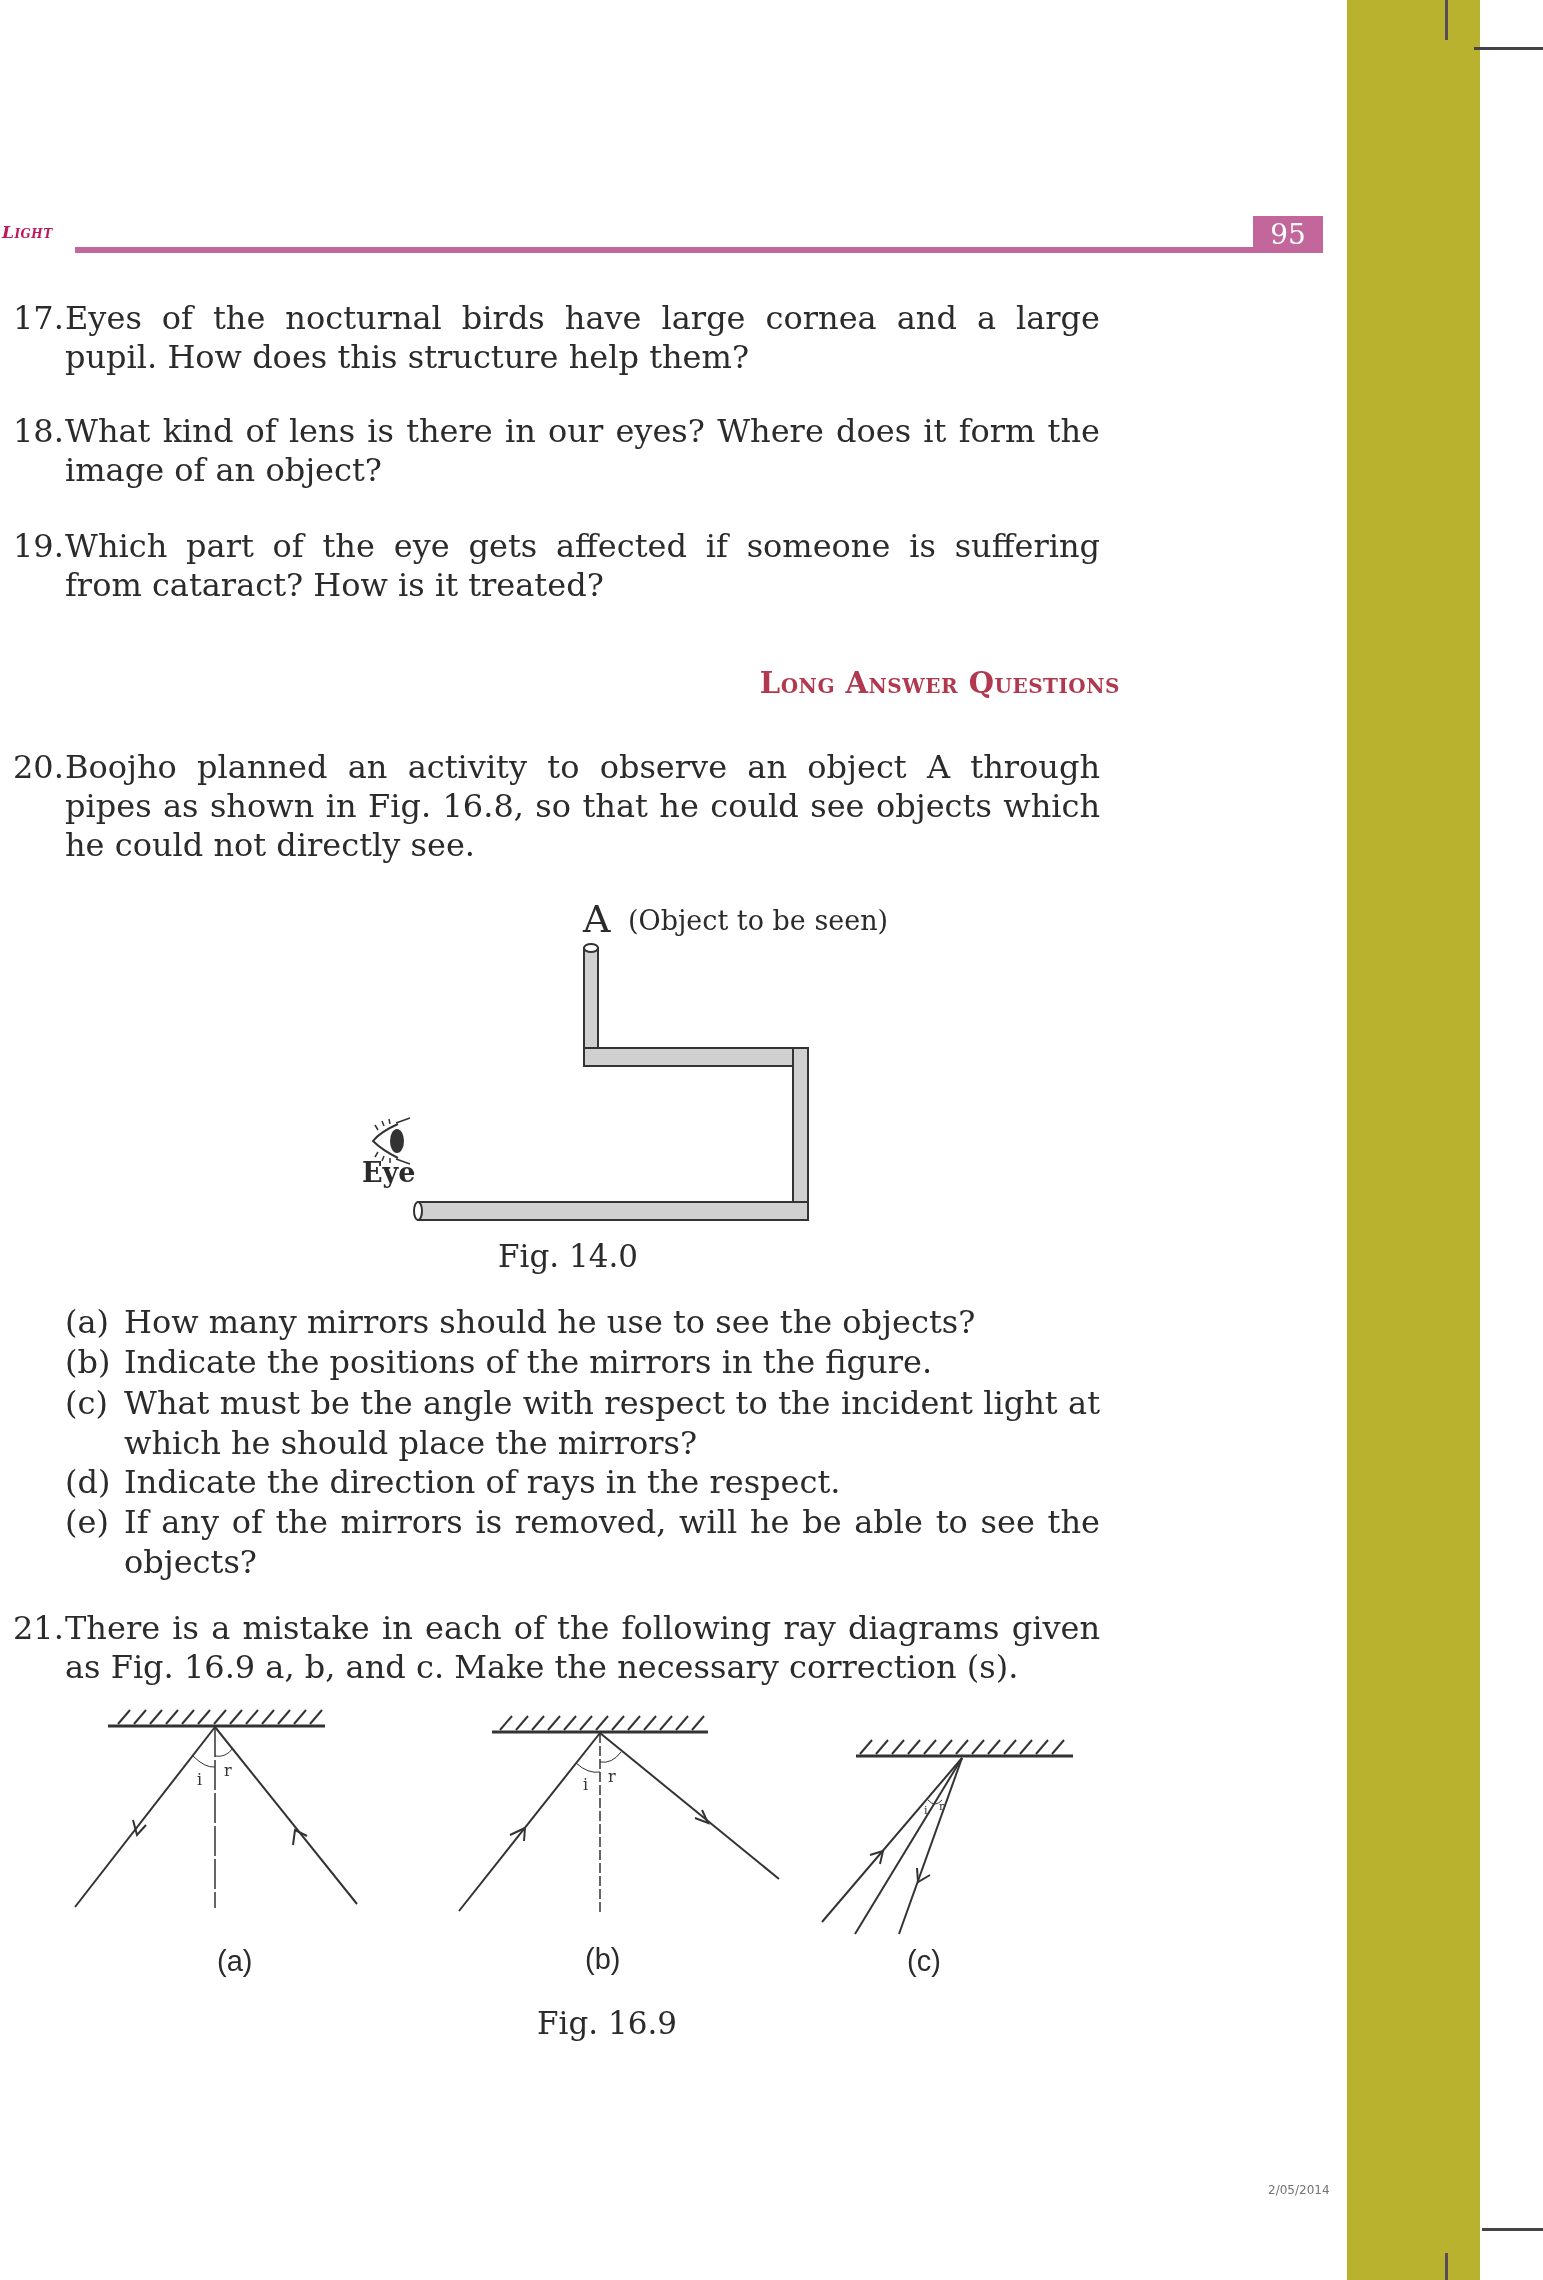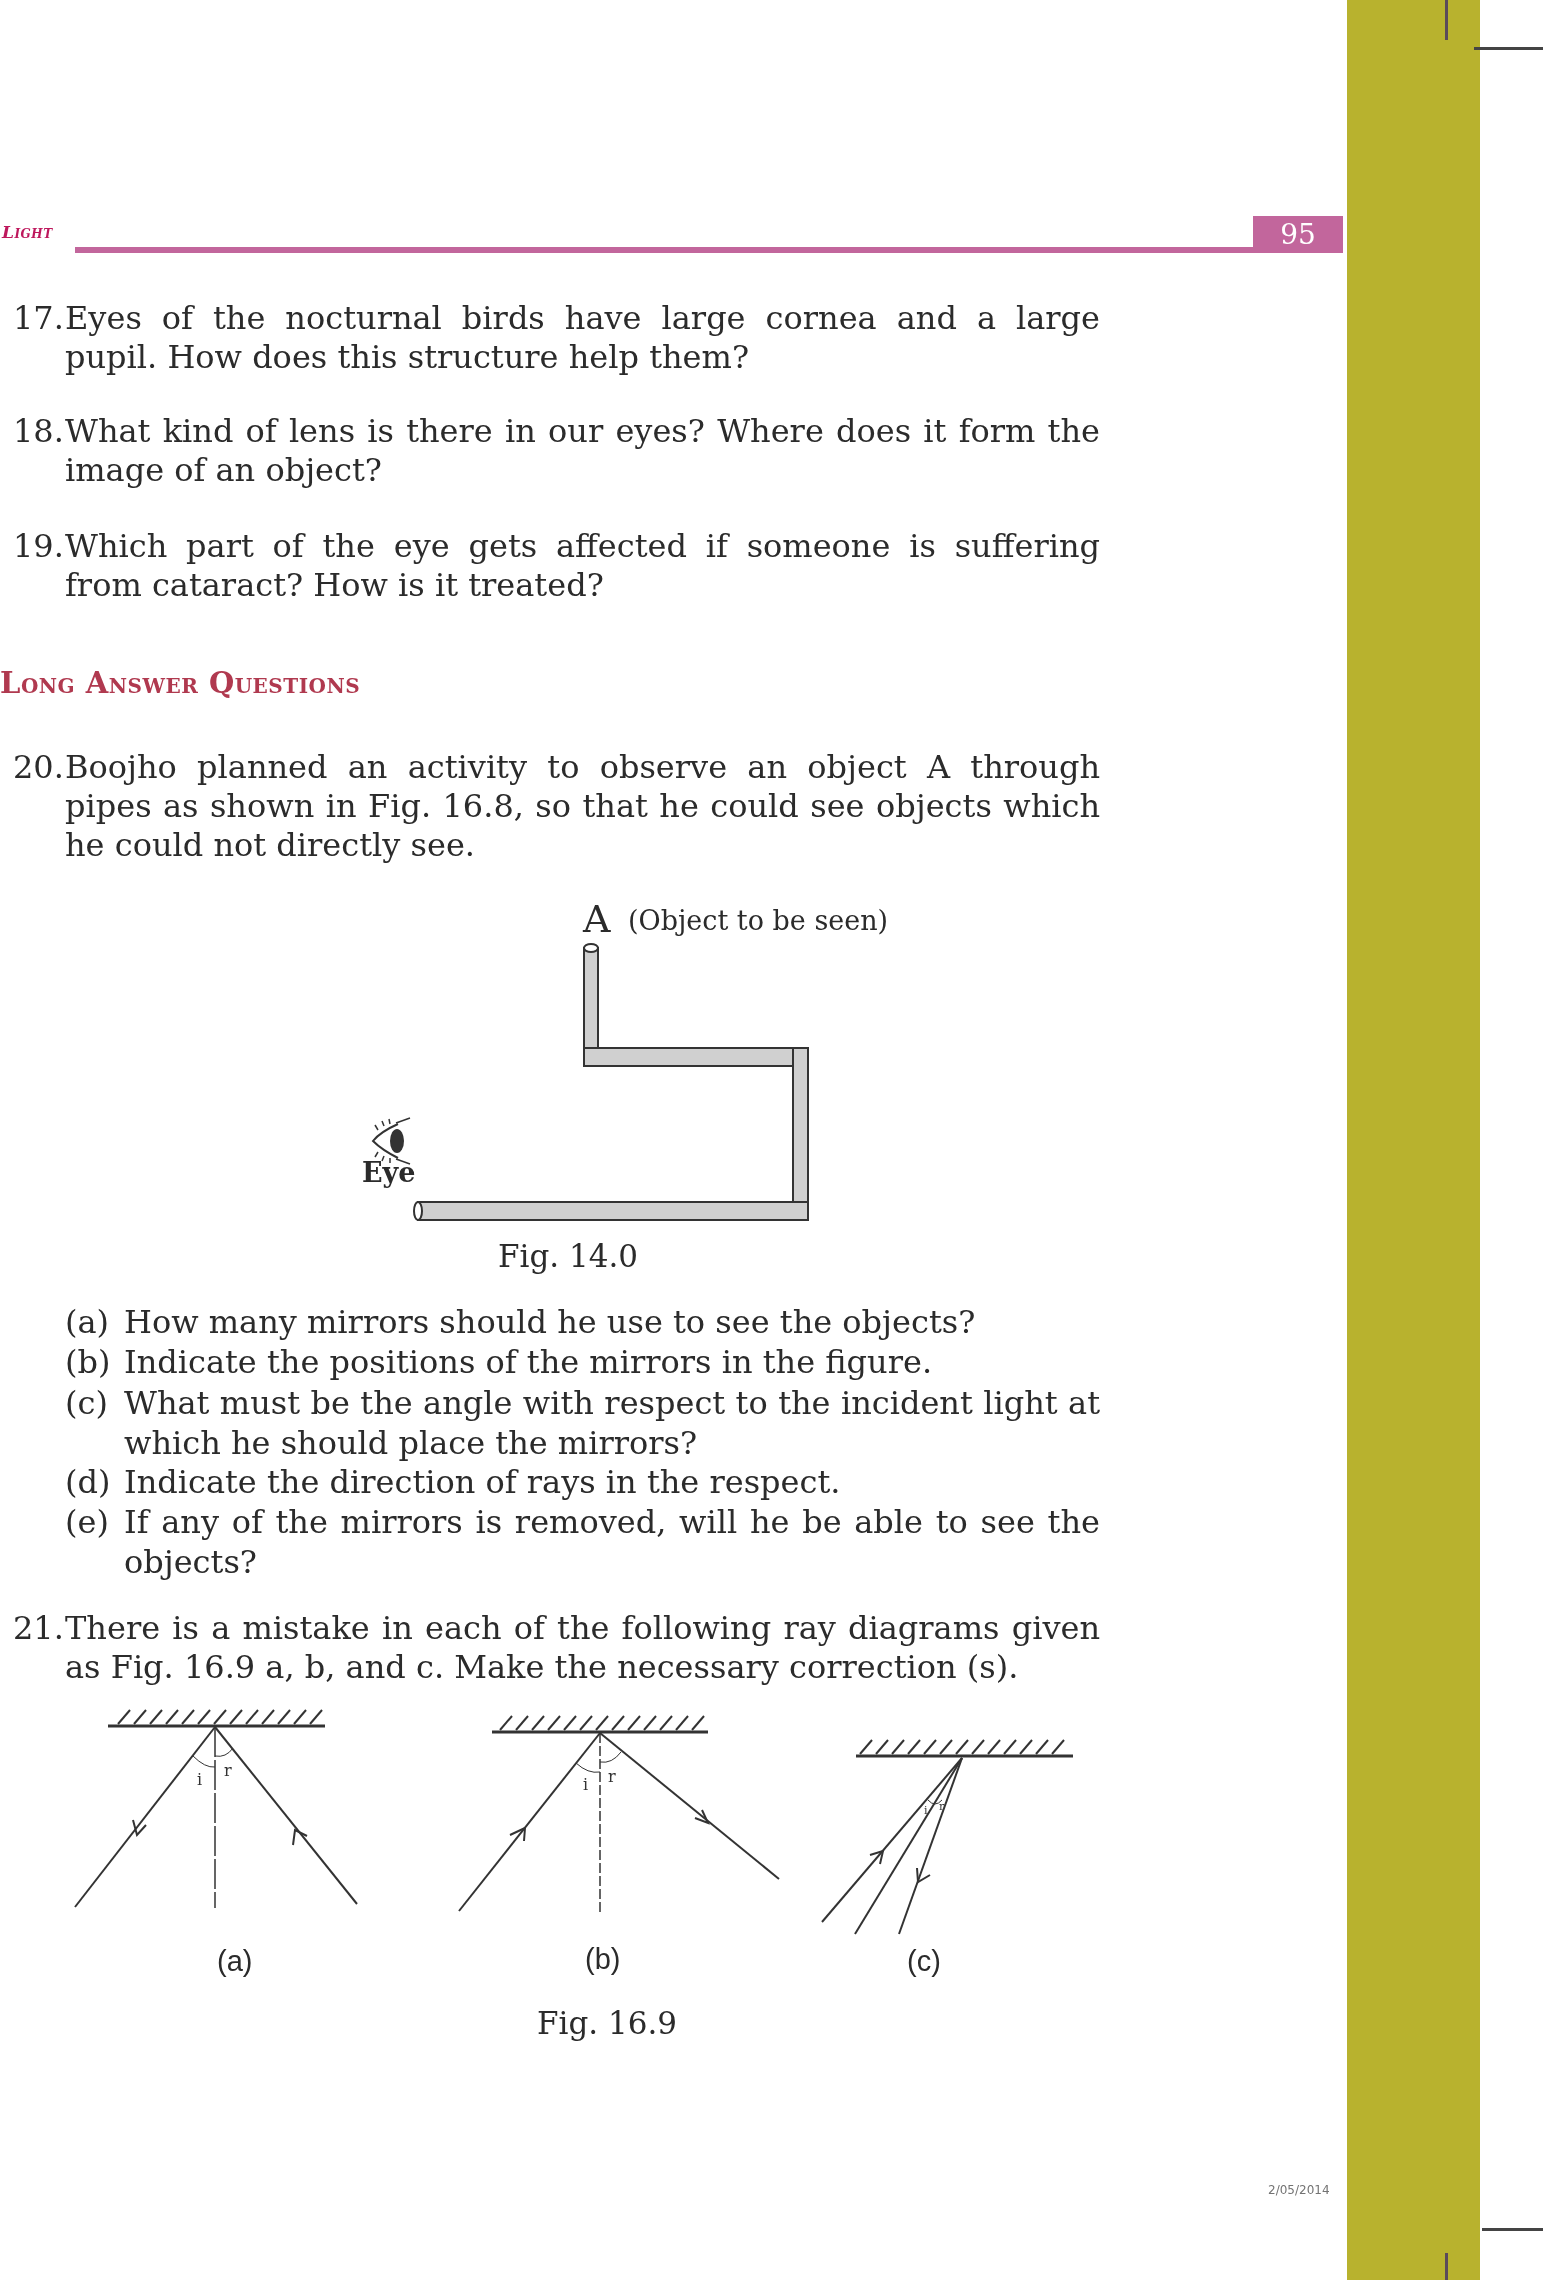--- a/index.html
+++ b/index.html
@@ -5,27 +5,27 @@
   html, body { margin:0; padding:0; }
   body { width:1543px; height:2280px; background:#ffffff; position:relative; overflow:hidden;
          font-family:"DejaVu Serif", "Liberation Serif", serif; color:#2b2b2b; }
   .abs { position:absolute; }
   .sidebar { left:1347px; top:0; width:133px; height:2280px; background:#b8b22e; }
   .crop-v { width:3px; background:#5a4a5a; }
   .crop-h { height:3px; background:#444; }
   .header-label { left:2px; top:222px; font-size:17px; font-style:italic; font-weight:bold; color:#be185d;
                   font-variant:small-caps; letter-spacing:0.5px; }
   .header-rule { left:75px; top:247px; width:1180px; height:6px; background:#c2669c; }
-  .page-badge { left:1253px; top:216px; width:90px; height:37px; background:#c2669c; color:#fff;
+  .page-badge { left:1253px; top:216px; width:70px; height:37px; background:#c2669c; color:#fff;
                 font-size:28px; text-align:center; line-height:38px; }
   .q { left:0; width:1100px; font-size:32px; line-height:39px; text-align:justify; }
   .q .num { position:absolute; left:0; top:0;padding-left:13px; }
   .q .body { margin-left:65px; display:block; }
-  .section-title { left:0; width:1100px; top:666px; text-align:left; font-size:29px; font-weight:bold;
-                   color:#b0394f; font-variant:small-caps; letter-spacing:0.5px; }
+  .section-title { left:0; width:1100px; top:666px; text-align:right; font-size:29px; font-weight:bold;
+                   color:#b0394f; font-variant:small-caps; letter-spacing:0.5px;padding-left:20px; }
   .sub { left:65px; width:1035px; font-size:32px; line-height:39.5px; }
   .sub .lbl { position:absolute; left:0; top:0; }
   .sub .txt { display:block; margin-left:59px; text-align:justify; }
   .caption { font-size:31px; }
   .fig-label { font-family:"Liberation Sans","DejaVu Sans",sans-serif; font-size:29px; }
   .fig-small { font-family:"DejaVu Serif",serif; font-size:27px; font-weight:bold; }
   .stamp { left:1268px; top:2183px; font-size:12px; color:#737373; font-family:"DejaVu Sans",sans-serif; }
   svg { position:absolute; overflow:visible; }
 </style>
 </head>

